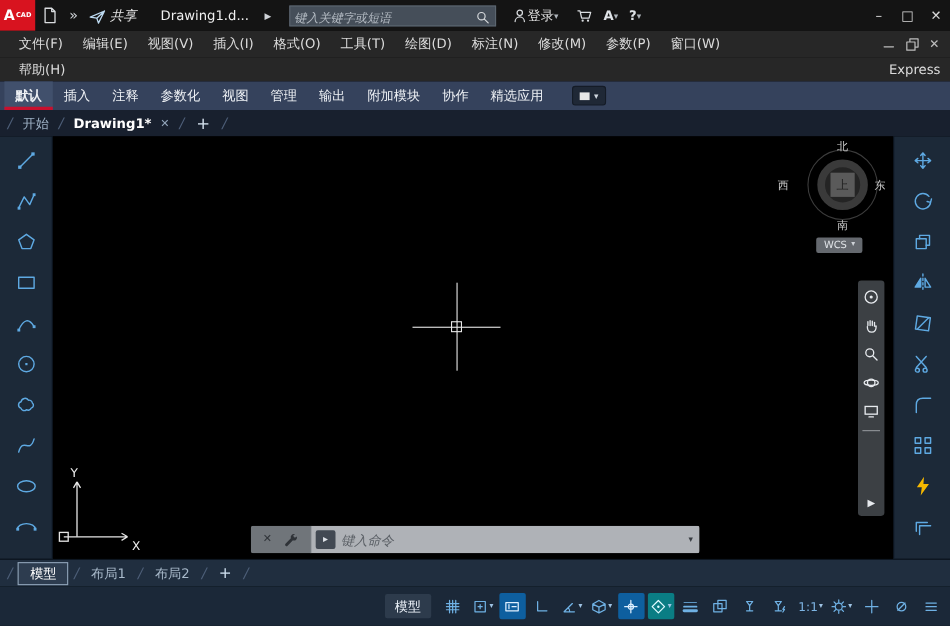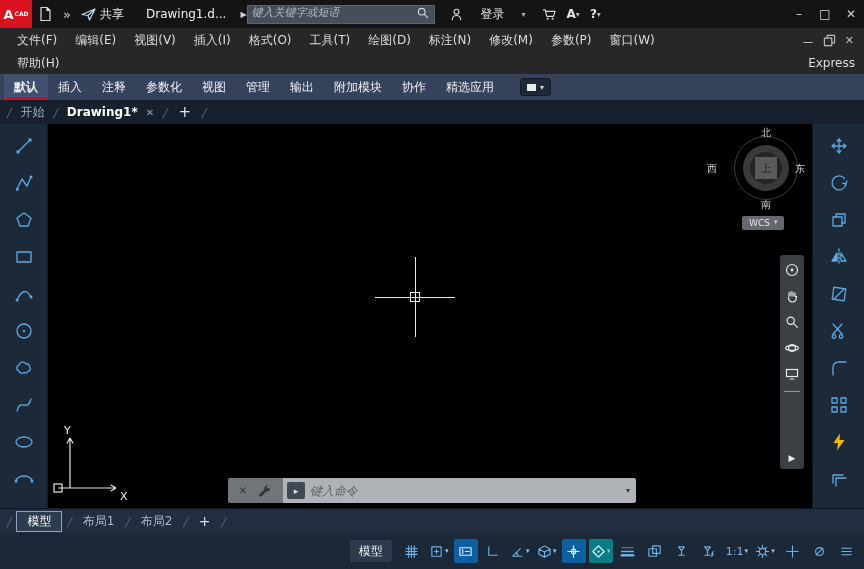--- a/index.html
+++ b/index.html
@@ -7,27 +7,27 @@
     font-family:"DejaVu Sans","Liberation Sans",sans-serif;}
   .app{position:relative;width:864px;height:569px;display:flex;flex-direction:column;background:#000;}
 
   
   .titlebar{height:28px;background:#141414;display:flex;align-items:center;color:#e4e4e4;font-size:12px;flex:0 0 auto;}
   .logo{width:32px;height:28px;background:#d8131f;display:flex;align-items:center;justify-content:center;gap:1px;}
   .logo .big{font-weight:bold;font-size:13px;color:#fff;line-height:1;}
   .logo .small{font-size:6px;color:#fff;font-weight:bold;line-height:1;}
   .tbi{height:24px;display:flex;align-items:center;justify-content:center;padding:0 5px;}
   .chev{color:#cfd3d7;font-size:13px;letter-spacing:-2px;}
-  .share{display:flex;align-items:flex-start;gap:4px;padding:0 6px;}
+  .share{display:flex;align-items:flex-end;gap:4px;padding:0 6px;font-style:italic;}
   .doctitle{margin-left:16px;color:#f0f0f0;}
   .playsm{font-size:8px;color:#cfd3d7;margin-left:14px;}
-  .search{margin-left:0;width:188px;height:19px;background:#454e59;border:1px solid #5b656f;display:flex;align-items:flex-start;padding:0 4px;}
+  .search{margin-left:16px;width:188px;height:19px;background:#454e59;border:1px solid #5b656f;display:flex;align-items:flex-end;padding:0 4px;}
   .search input{flex:1;background:transparent;border:0;outline:0;color:#dfe4e9;font-size:11px;min-width:0;}
   .search input::placeholder{color:#b3bac2;font-style:italic;}
-  .signin{display:flex;align-items:center;gap:17px;margin-left:14px;}
+  .signin{display:flex;align-items:center;gap:0;margin-left:14px;}
   .ddsm{font-size:8px;color:#aeb4ba;}
   .acct{font-weight:bold;font-size:12px;color:#dfe3e7;}
   .winbtns{margin-left:auto;display:flex;height:28px;}
   .winbtn{width:26px;height:28px;display:flex;align-items:center;justify-content:center;color:#d8d8d8;font-size:12px;}
 
   
   .menubar{height:24px;background:#272727;display:flex;align-items:center;color:#dcdcdc;font-size:12px;padding-left:8px;flex:0 0 auto;}
   .menu-item{padding:3px 9px;}
   .mdi{margin-left:auto;display:flex;align-items:center;gap:9px;padding-right:10px;color:#bdbdbd;}
   .menubar2{height:22px;background:#272727;display:flex;align-items:center;color:#dcdcdc;font-size:12px;padding-left:8px;flex:0 0 auto;justify-content:space-between;}

